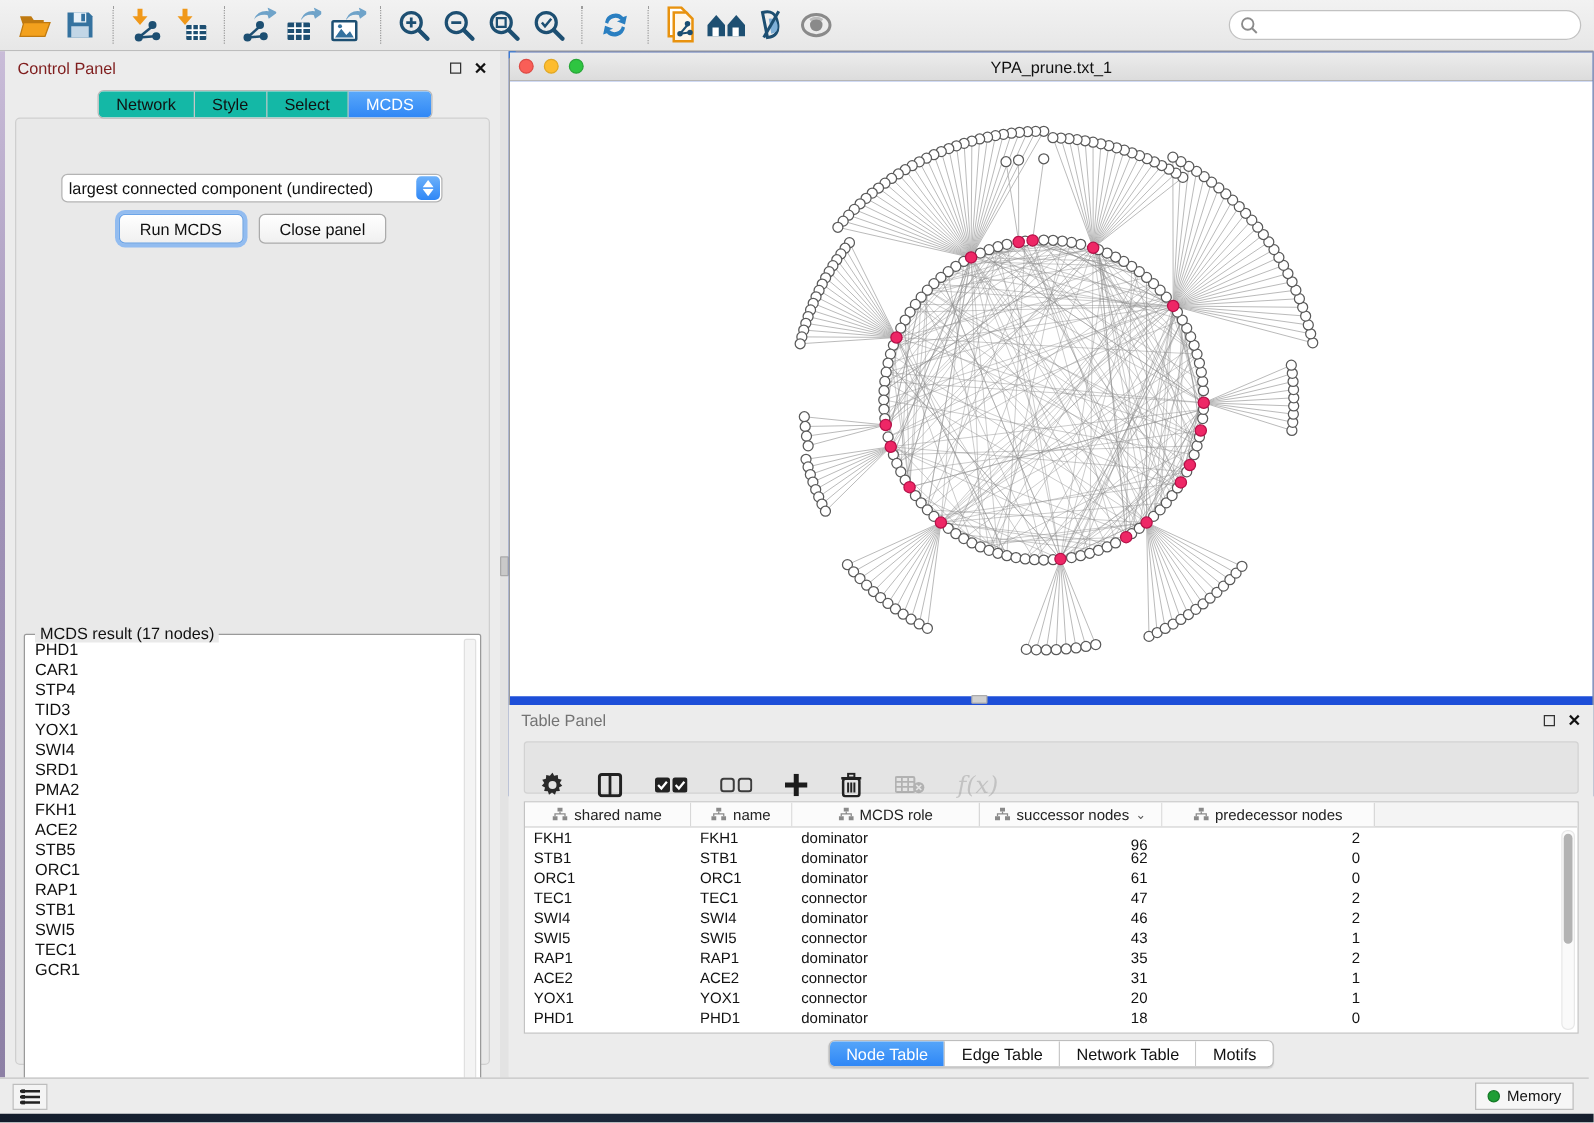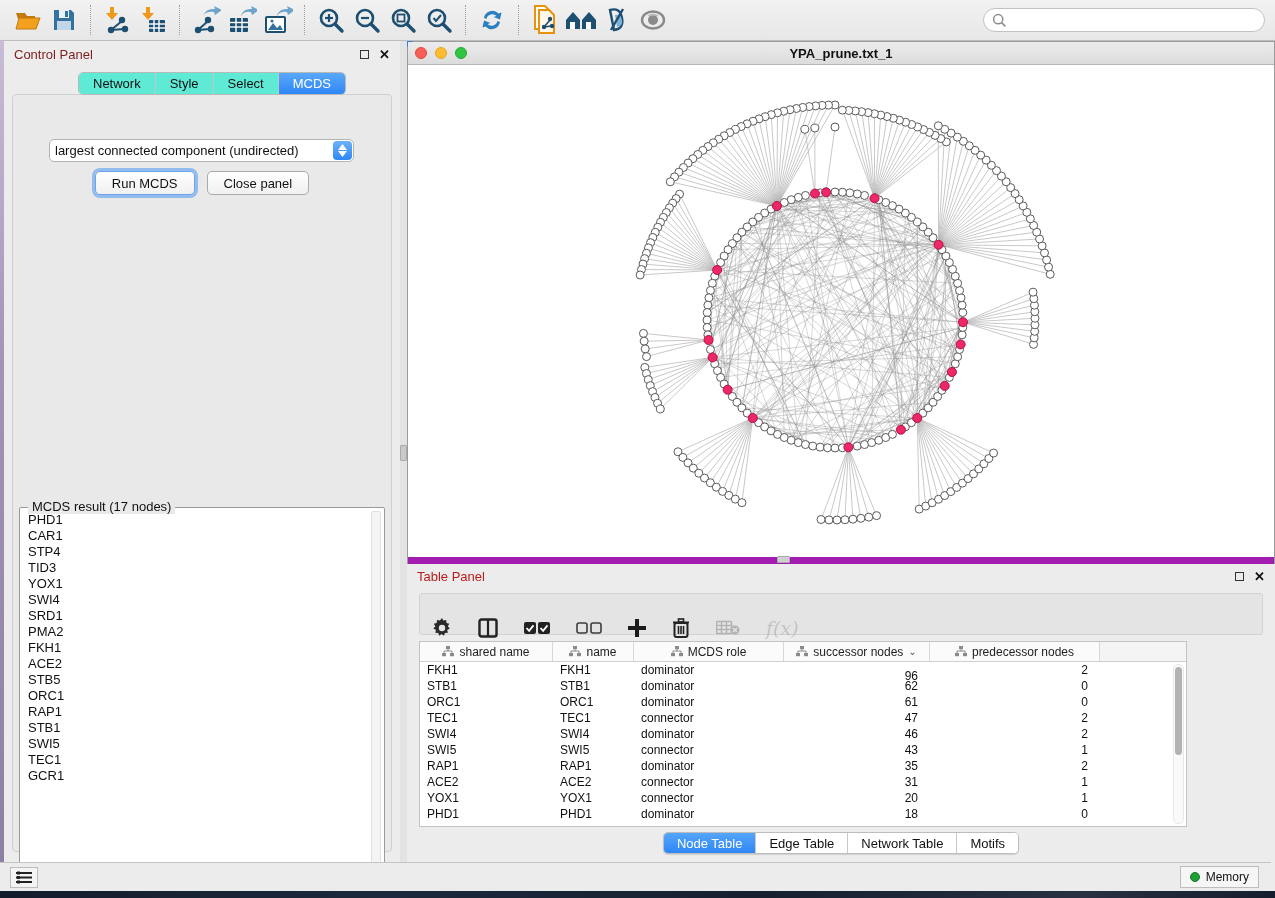--- a/index.html
+++ b/index.html
@@ -25,21 +25,21 @@
   .control-panel { position:absolute; left:4px; top:41px; width:396px; height:821px; background:#ececec; }
   .cp-header { height:26px; display:flex; align-items:center; padding:0 10px; }
   .cp-title { font-size:13px; color:#7f1d1d; }
   .win-icons { margin-left:auto; display:flex; gap:10px; align-items:center; }
   .float-box { width:9px; height:9px; border:1.5px solid #333; cursor:pointer; }
   .close-x { font-size:13px; font-weight:bold; color:#111; cursor:pointer; line-height:9px; }
 
   .cp-tabs { position:absolute; left:74px; top:31px; display:flex; height:23px;
     border:1px solid #b8b8b8; border-radius:5px; overflow:hidden; background:#fff; z-index:3; }
   .cp-tab { padding:0 14px; display:flex; align-items:center; font-size:13px; color:#111;
-    border-right:1px solid #c6c6c6; cursor:pointer; background:#5eead4; }
+    border-right:1px solid #c6c6c6; cursor:pointer; background:#14b8a6; }
   .cp-tab:last-child { border-right:none; }
   .cp-tab.sel { background:linear-gradient(#5aa8fa,#2f87f6); color:#fff; }
 
   .cp-inner { position:absolute; left:8px; top:53px; width:380px; height:758px;
     background:#e9e9e9; border:1px solid #cfcfcf; border-radius:4px; }
   .opt-label { position:absolute; top:22px; width:100%; text-align:center; font-size:13px; color:#111; }
   .combo { position:absolute; left:36px; top:44px; width:305px; height:23px; background:#fff;
     border:1px solid #b4b4b4; border-radius:5px; display:flex; align-items:center; cursor:pointer; }
   .combo-text { flex:1; font-size:13px; padding-left:5px; color:#111; white-space:nowrap; }
   .combo-step { width:19px; height:19px; margin-right:1px; border-radius:4px;
@@ -63,43 +63,43 @@
 
   
   .vsplit { position:absolute; left:400px; top:41px; width:7px; height:821px; background:#e3e3e3; }
   .vsplit .grip { position:absolute; left:0px; top:404px; width:7px; height:16px;
     background:#c9c9c9; border:1px solid #aaa; border-radius:1px; cursor:col-resize; }
   .hsplit-grip { position:absolute; left:777px; top:556px; width:13px; height:7px;
     background:#cfcfcf; border:1px solid #ababab; border-radius:1px; cursor:row-resize; z-index:5; }
 
   
   .net-frame { position:absolute; left:407px; top:41px; width:868px; height:596px;
-    border:1px solid #9b9b9b; background:#a21caf;font-weight:bold; }
+    border:1px solid #9b9b9b; background:#1d4ed8; }
   .net-corner { position:absolute; left:-1px; top:-1px; width:0; height:0;
     border-top:6px solid #3a7bd5; border-right:6px solid transparent; }
   .net-titlebar { height:23px; background:linear-gradient(#ececec,#dcdcdc); border-bottom:1px solid #b6b6b6;
     display:flex; align-items:center; padding:0 7px; position:relative; }
   .tl { width:12px; height:12px; border-radius:50%; margin-right:8px; cursor:pointer; }
   .tl-red { background:#f95e57; border:1px solid #dd4a44; }
   .tl-yellow { background:#fdbc2f; border:1px solid #e0a723; }
   .tl-green { background:#2ec541; border:1px solid #27a637; }
   .net-title { position:absolute; left:0; right:0; text-align:center; font-size:13px; color:#111; }
   .net-canvas { position:relative; width:866px; height:492px; background:#fff; overflow:hidden; }
 
   
   .table-panel { position:absolute; left:407px; top:564px; width:868px; height:297px; background:#ececec; }
   .tp-header { height:24px; display:flex; align-items:center; padding:0 10px; }
-  .tp-title { font-size:13px; color:#b91c1c; }
+  .tp-title { font-size:13px; color:#737373; }
   .tp-toolbar { position:absolute; left:12px; top:29px; width:844px; height:42px; background:#e4e4e4;
     border:1px solid #d2d2d2; border-radius:3px; display:flex; align-items:center; padding:0 12px; gap:26px; }
   .tpt-btn { display:flex; align-items:center; justify-content:flex-start; cursor:pointer;margin-top:28px; }
   .tpt-btn.disabled { opacity:.45; cursor:default; }
   .fx { font:italic 19px "DejaVu Serif", serif; color:#9a9a9a; }
 
-  .tbl { position:absolute; left:12px; top:77px; width:768px; height:186px; background:#fff;
+  .tbl { position:absolute; left:12px; top:77px; width:844px; height:186px; background:#fff;
     border:1px solid #c3c3c3; overflow:hidden; }
   .tbl-headrow { position:absolute; left:0; top:0; height:20px; width:100%; background:#f4f4f4;
     border-bottom:1px solid #cfcfcf; display:flex; }
   .th { display:flex; align-items:center; justify-content:center; gap:5px; font-size:12px; color:#222;
     border-right:1px solid #d8d8d8; background:#fbfbfb; cursor:pointer; }
   .th .sort { font-size:10px; color:#555; }
   .tbl-body { position:absolute; left:0; top:20px; right:0; bottom:0; }
   .tr { display:flex; height:16px; align-items:center; cursor:default; }
   .td { font-size:12px; color:#111; white-space:nowrap; overflow:hidden; }
   .td.num { text-align:right; }

